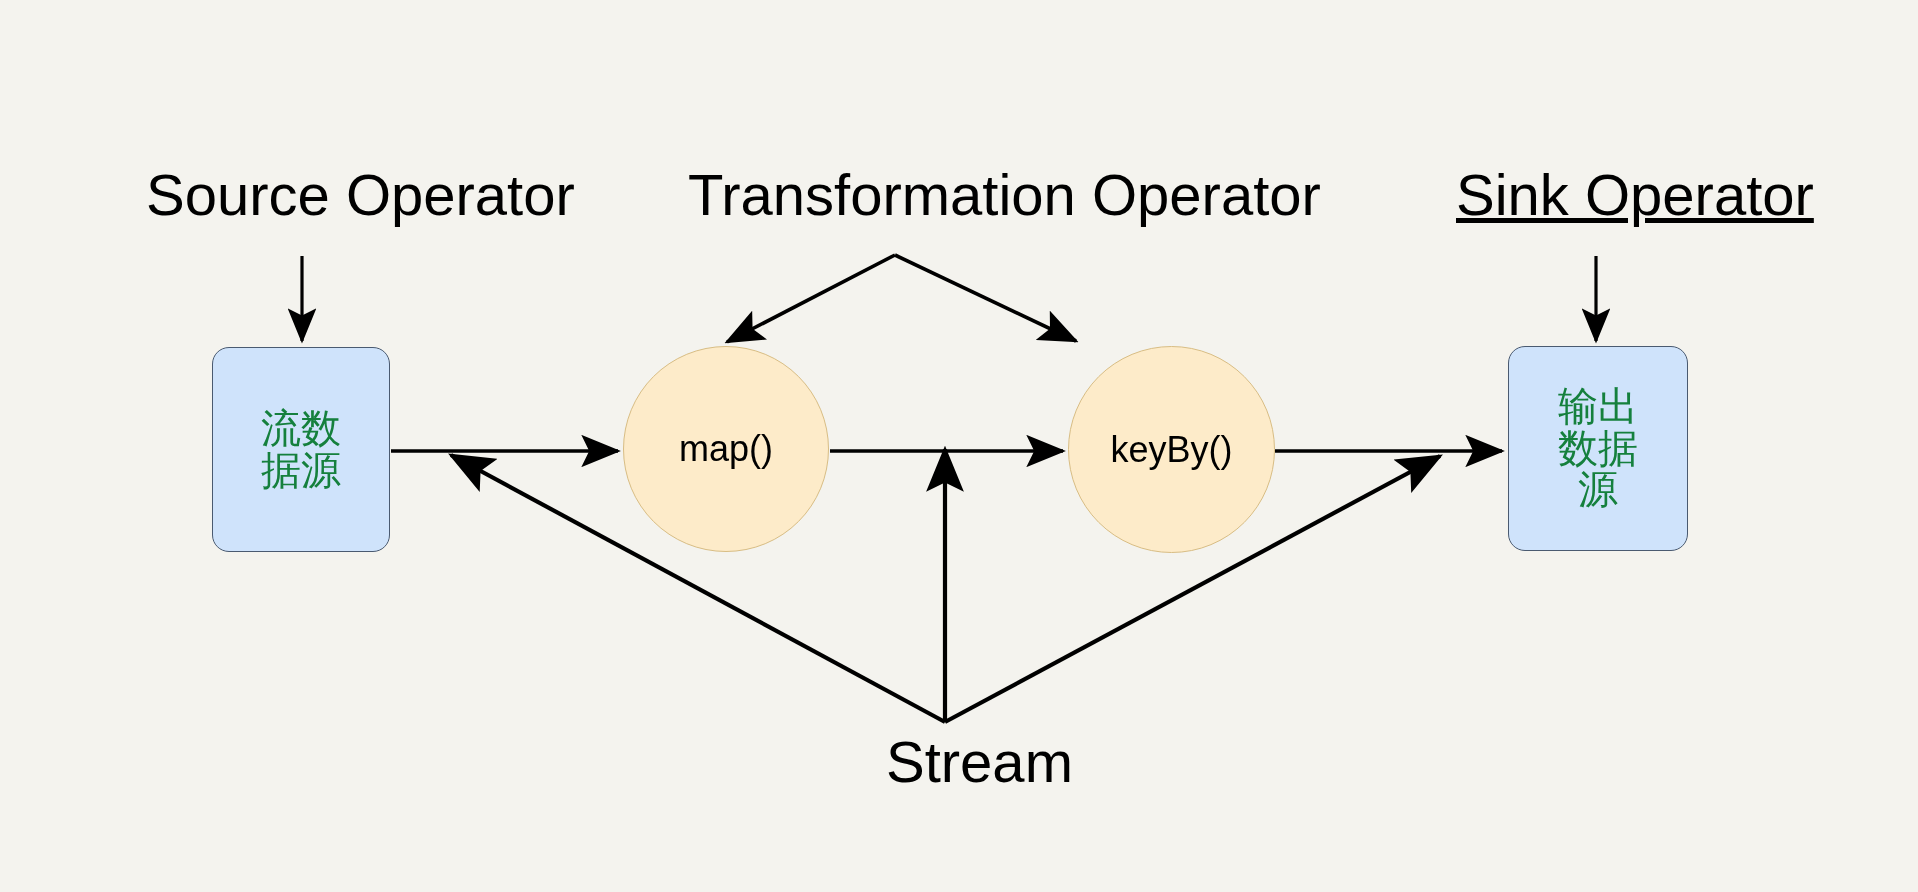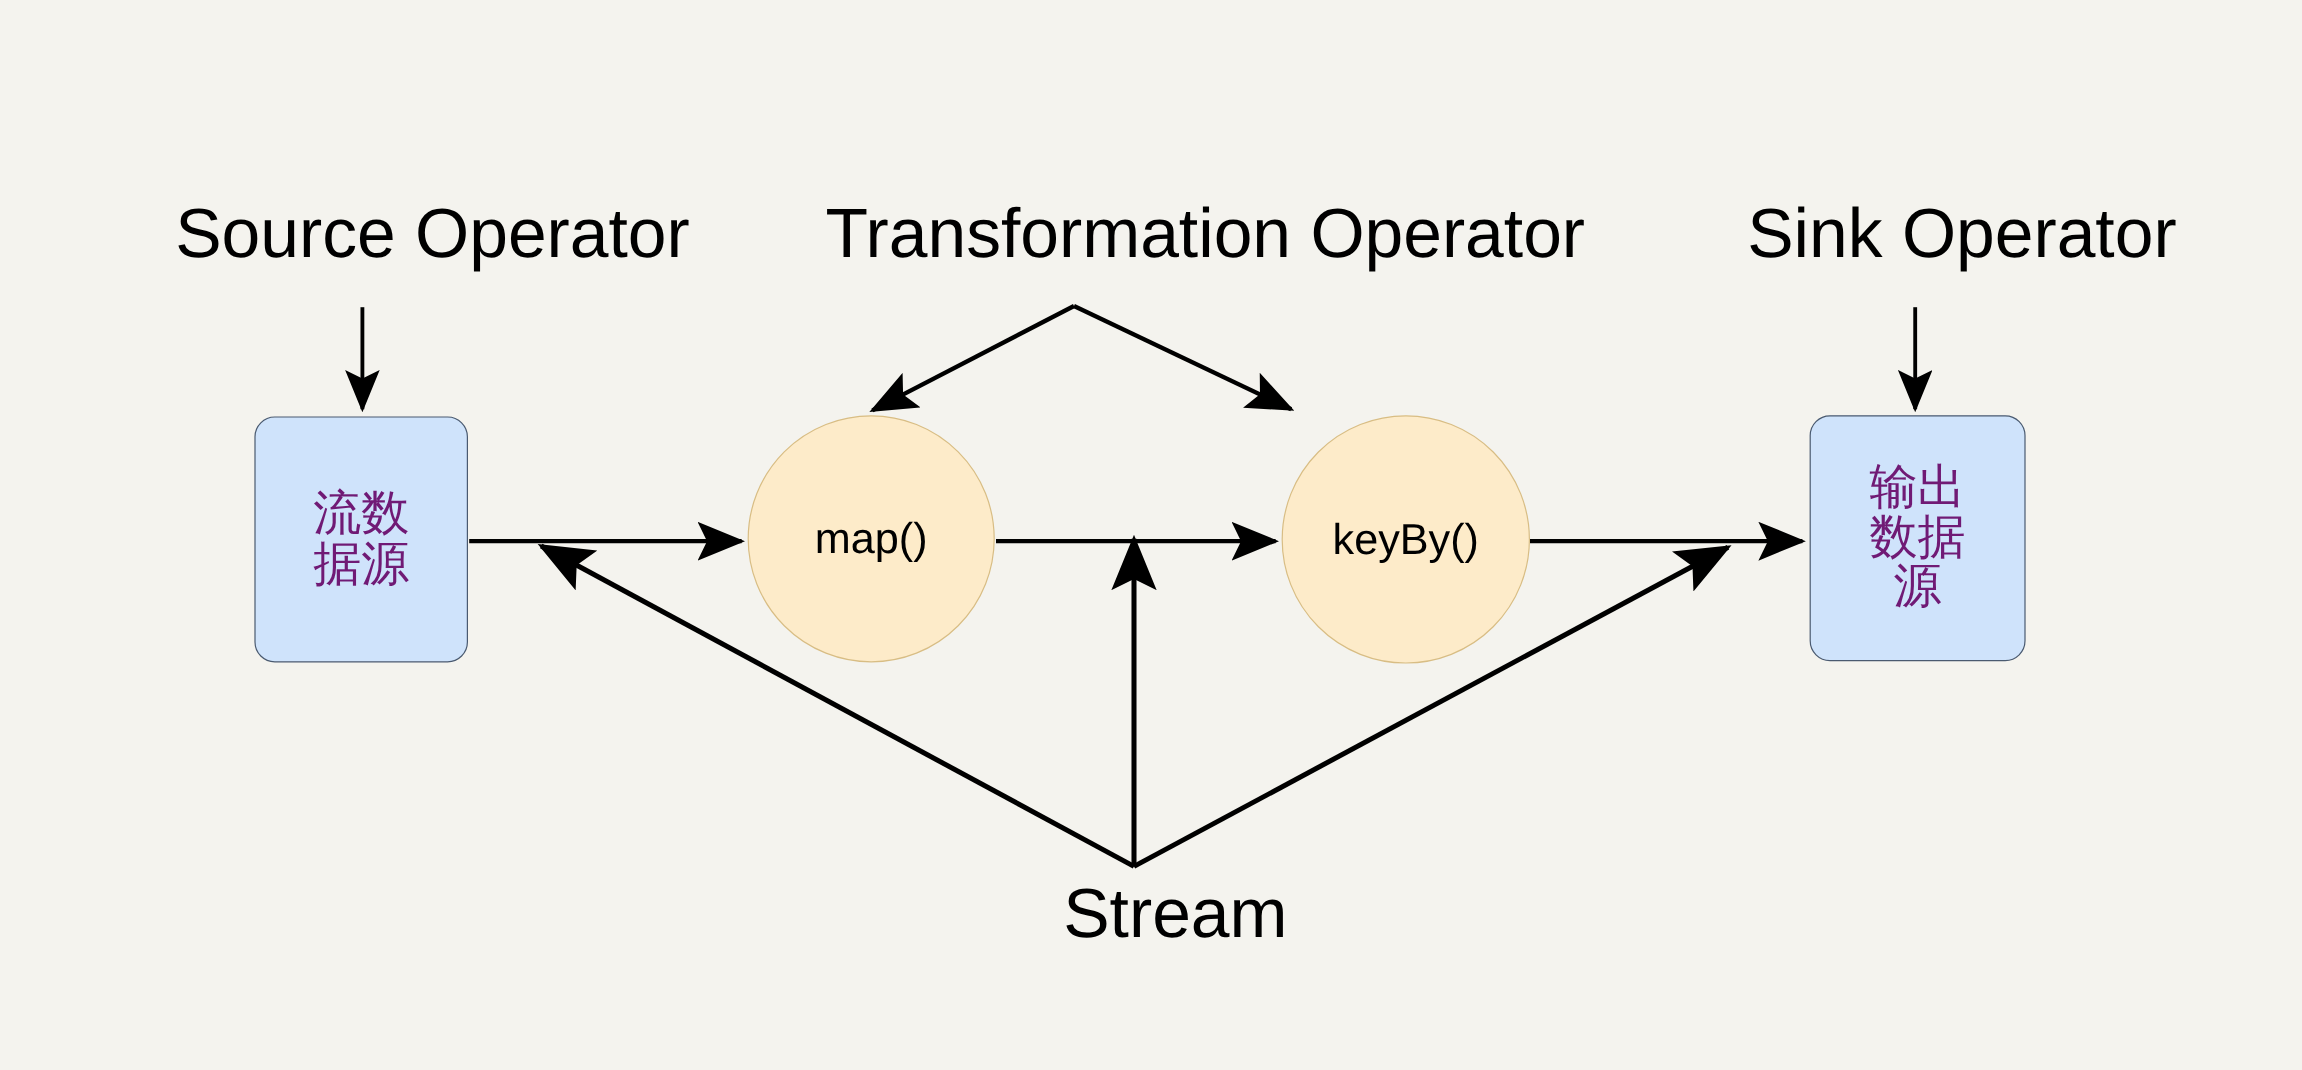--- a/index.html
+++ b/index.html
@@ -33,21 +33,21 @@
     justify-content: center;
     text-align: center;
     box-sizing: border-box;
   }
   .node-box {
     background: #cfe3fb;
     border: 1.6px solid #4a5a70;
     border-radius: 17px;
     font-size: 40px;
     line-height: 1.04;
-    color: #701a75;
+    color: #15803d;
     letter-spacing: 0px;
   }
   .node-circle {
     background: #fdebc9;
     border: 1.6px solid #d8bd84;
     border-radius: 50%;
     font-size: 36px;
     color: #000;
   }
   .node-label {
@@ -111,21 +111,21 @@
 
     <g>
       <line x1="945" y1="722" x2="945" y2="449" stroke="#000" stroke-width="4.2" marker-end="url(#ah)"></line>
     </g>
   </svg>
 
   <div class="node-label" style="left:146px; top:166px;">Source Operator</div>
 
   <div class="node-label" style="left:688px; top:166px;">Transformation Operator</div>
 
-  <div class="node-label" style="left:1456px; top:166px;">Sink Operator</div>
+  <div class="node-label" style="left:1456px; top:166px;text-decoration:underline;">Sink Operator</div>
 
   <div class="node-label" style="left:886px; top:733px;">Stream</div>
 
   <div class="node node-box cjk" style="left:212px; top:347px; width:178px; height:205px;">流数
 据源</div>
 
   <div class="node node-circle" style="left:623px; top:346px; width:206px; height:206px;">map()</div>
 
   <div class="node node-circle" style="left:1068px; top:346px; width:207px; height:207px;">keyBy()</div>
 

